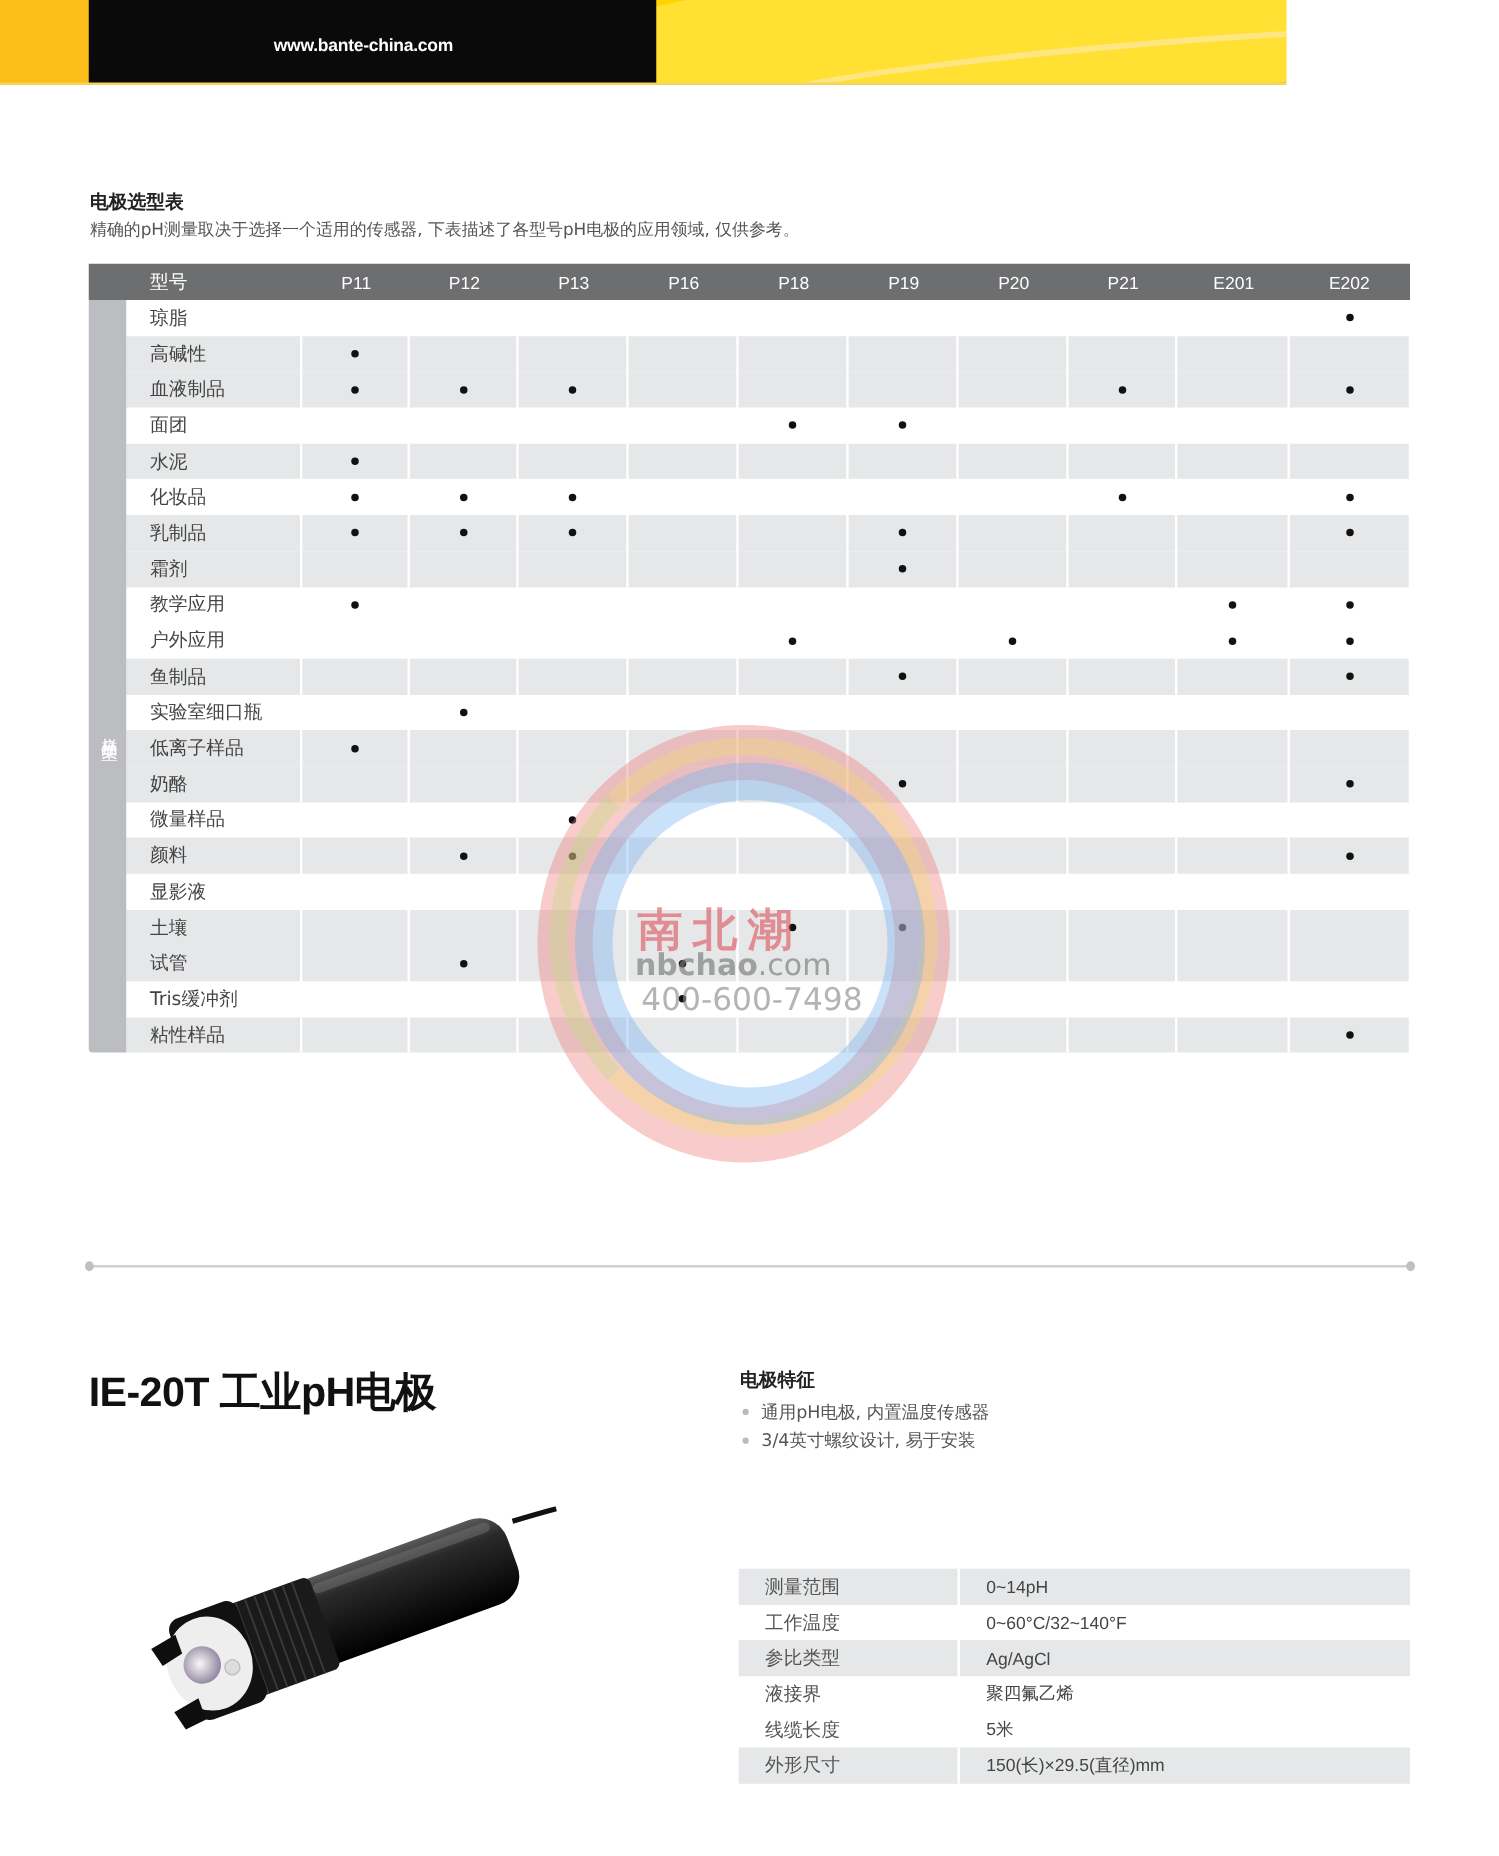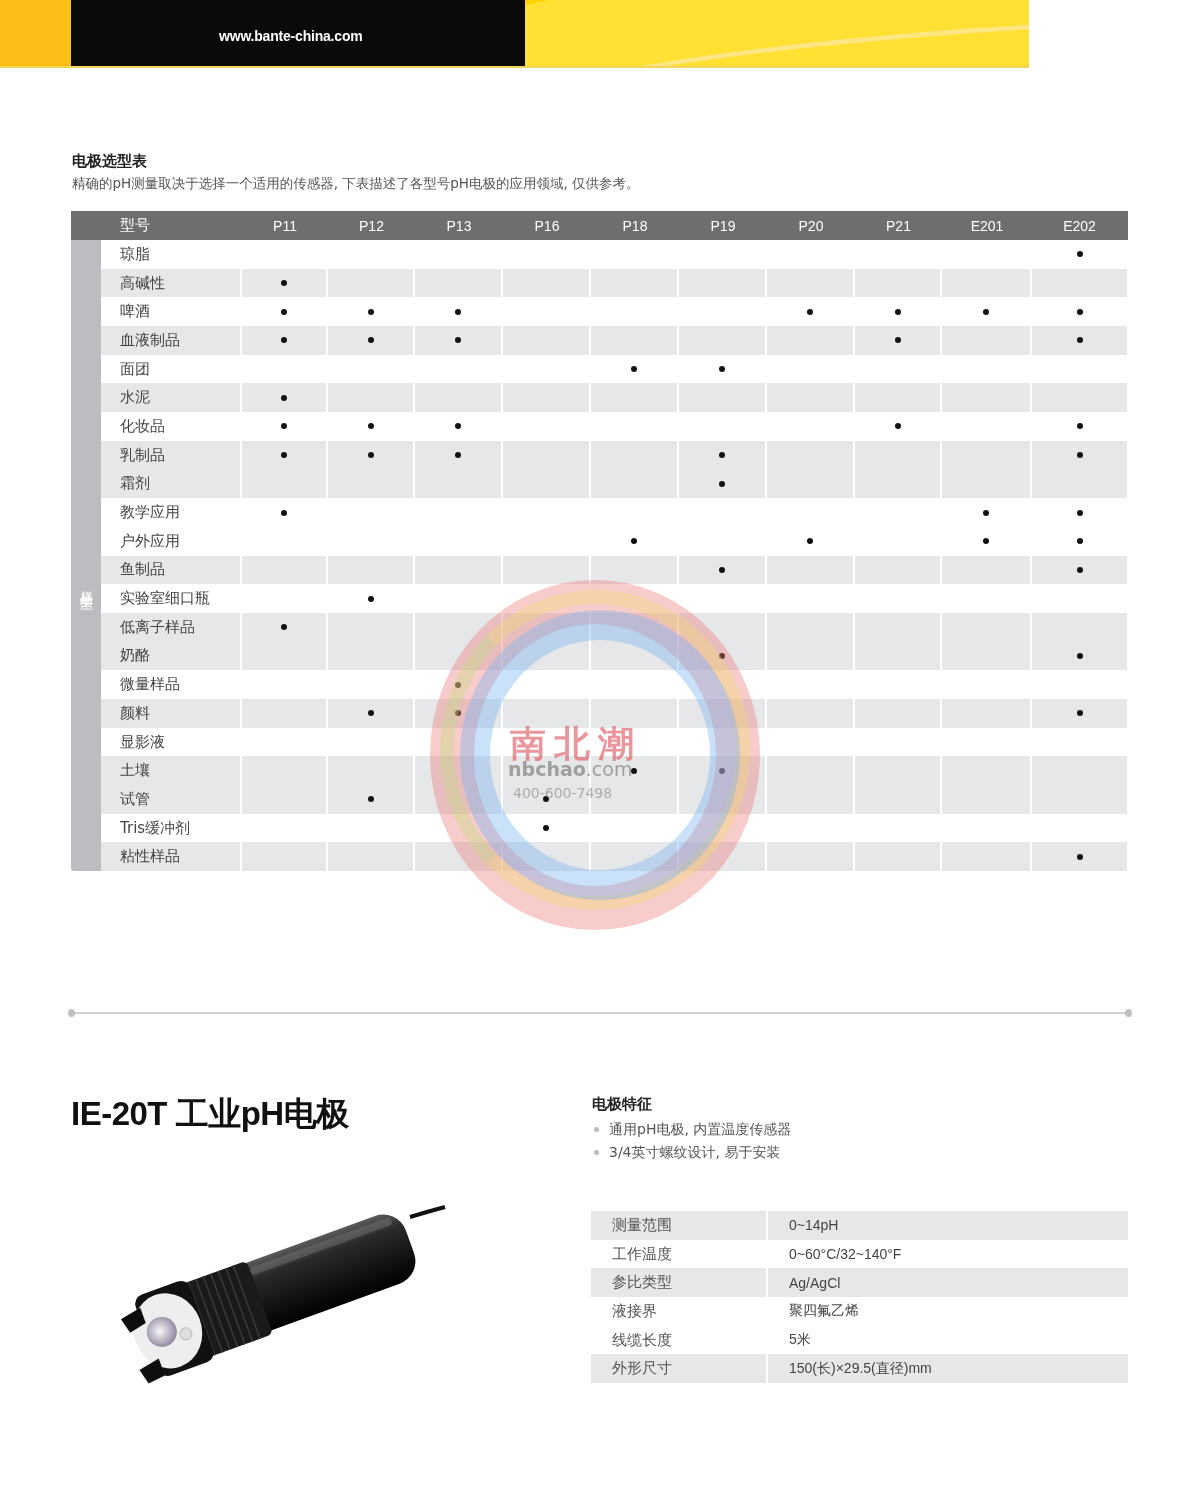--- a/index.html
+++ b/index.html
@@ -45,40 +45,40 @@
   
   .watermark { position: absolute; left: 420px; top: 560px; width: 360px; height: 390px; pointer-events: none; }
   .wm-ring { position: absolute; left: 10px; top: 20px; width: 330px; height: 350px; border-radius: 50%;
              border: 44px solid rgba(240,120,120,0.38); }
   .wm-ring2 { position: absolute; left: 40px; top: 50px; width: 280px; height: 290px; border-radius: 50%;
               border: 30px solid rgba(120,180,240,0.40); }
   .wm-ring3 { position: absolute; left: 20px; top: 30px; width: 310px; height: 320px; border-radius: 50%;
               border: 14px solid rgba(240,220,110,0.35); border-left-color: rgba(190,220,120,0.35); }
   .wm-cn { position: absolute; left: 90px; top: 160px; font-size: 36px; font-weight: bold; color: rgba(220,80,90,0.6);
            letter-spacing: 8px; font-family: "DejaVu Serif", serif; }
-  .wm-en { position: absolute; left: 88px; top: 198px; font-size: 19px; font-weight: bold; color: rgba(120,120,120,0.65);
+  .wm-en { position: absolute; left: 88px; top: 198px; font-size: 24px; font-weight: bold; color: rgba(120,120,120,0.65);
            font-family: "DejaVu Sans", sans-serif; }
   .wm-en .com { font-weight: normal; }
-  .wm-tel { position: absolute; left: 93px; top: 225px; font-size: 14px; color: rgba(140,140,140,0.65);
+  .wm-tel { position: absolute; left: 93px; top: 225px; font-size: 25px; color: rgba(140,140,140,0.65);
             font-family: "DejaVu Sans", sans-serif; text-align: center; }
 
   
   .divider { position: absolute; left: 71px; top: 1012px; width: 1058px; height: 2px; background: #d0d0d2; }
   .divider .end { position: absolute; top: -3px; width: 7px; height: 8px; border-radius: 50%; background: #bfc0c2; }
   .divider .end.l { left: -3px; } .divider .end.r { right: -3px; }
 
   
   .prod-title { position: absolute; left: 71px; top: 1092px; font-size: 33px; font-weight: bold; color: #111;
                 font-family: "Liberation Sans", sans-serif; letter-spacing: -0.5px; }
   .feat-title { position: absolute; left: 592px; top: 1095px; font-size: 15px; font-weight: bold; color: #222; }
   .feat-list { position: absolute; left: 592px; top: 1118px; list-style: none; }
   .feat-list li { font-size: 14px; color: #555; height: 23px; display: flex; align-items: center; }
   .feat-list .bullet { width: 5px; height: 5px; border-radius: 50%; background: #bbb; margin: 0 10px 0 2px; }
 
-  .spec-table { position: absolute; left: 591px; top: 1211px; width: 537px; }
+  .spec-table { position: absolute; left: 591px; top: 1255px; width: 537px; }
   .spec-row { display: flex; height: 28.7px; align-items: center; }
   .spec-row.shade { background: #e6e7e8; }
   .spec-key { width: 177px; padding-left: 21px; font-size: 15px; color: #555; height: 100%; display: flex; align-items: center;
               border-right: 2px solid #fff; }
   .spec-val { flex: 1; padding-left: 21px; font-size: 14px; color: #444; font-family: "Liberation Sans", sans-serif; }
 
   
   .electrode { position: absolute; left: 100px; top: 1205px; width: 350px; height: 180px; }
 </style>
 </head>
@@ -140,47 +140,20 @@
           </div>
           <div class="cell" style="width: 87px;"></div>
           <div class="cell" style="width: 88px;"></div>
           <div class="cell" style="width: 88px;"></div>
           <div class="cell" style="width: 88px;"></div>
           <div class="cell" style="width: 88px;"></div>
           <div class="cell" style="width: 88px;"></div>
           <div class="cell" style="width: 87px;"></div>
           <div class="cell" style="width: 90px;"></div>
           <div class="cell" style="width: 95px;"></div>
-        </div>
-        <div class="row">
-          <div class="rlabel">啤酒</div>
-          <div class="cell" style="width: 86px;">
-            <span class="dot"></span>
-          </div>
-          <div class="cell" style="width: 87px;">
-            <span class="dot"></span>
-          </div>
-          <div class="cell" style="width: 88px;">
-            <span class="dot"></span>
-          </div>
-          <div class="cell" style="width: 88px;"></div>
-          <div class="cell" style="width: 88px;"></div>
-          <div class="cell" style="width: 88px;"></div>
-          <div class="cell" style="width: 88px;">
-            <span class="dot"></span>
-          </div>
-          <div class="cell" style="width: 87px;">
-            <span class="dot"></span>
-          </div>
-          <div class="cell" style="width: 90px;">
-            <span class="dot"></span>
-          </div>
-          <div class="cell" style="width: 95px;">
-            <span class="dot"></span>
-          </div>
         </div>
         <div class="row shade">
           <div class="rlabel">血液制品</div>
           <div class="cell" style="width: 86px;">
             <span class="dot"></span>
           </div>
           <div class="cell" style="width: 87px;">
             <span class="dot"></span>
           </div>
           <div class="cell" style="width: 88px;">

